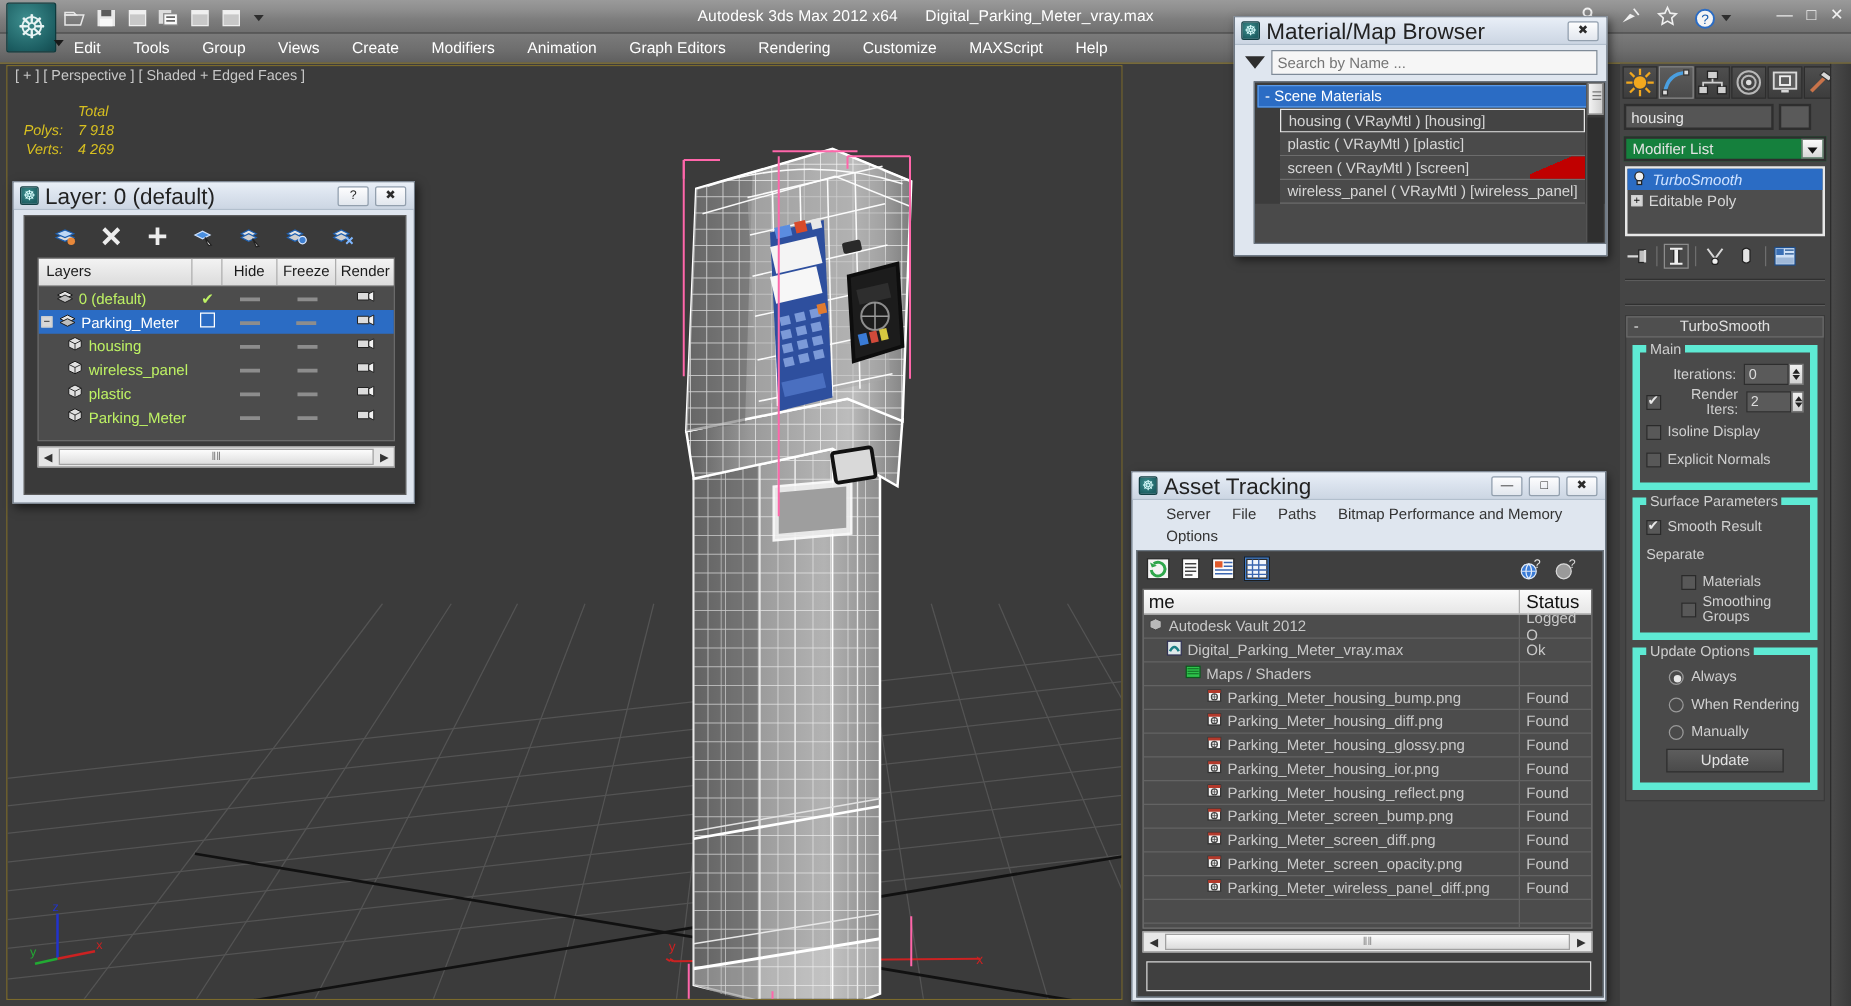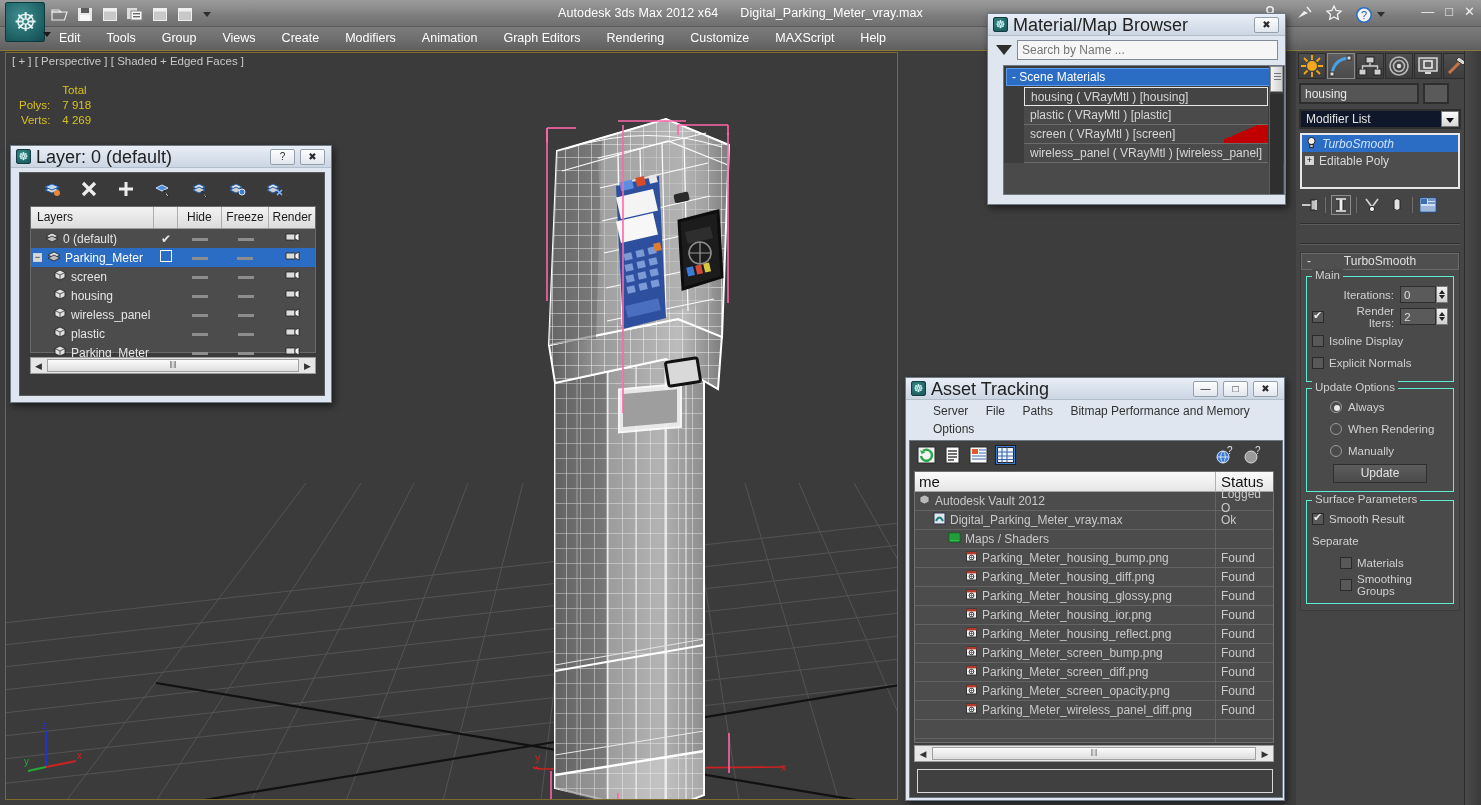--- a/index.html
+++ b/index.html
@@ -65,21 +65,21 @@
     position: absolute; left: 5px; top: 52px; width: 893px; height: 748px;
     background: #3b3b3b;
     border: 1px solid #7b6a2c;
     overflow: hidden;
   }
   .vp-label {
     position: absolute; left: 6px; top: 2px; color: #c8c8c8; font-size: 11.5px; z-index: 6;
     white-space: nowrap;
   }
   .vp-stats { position: absolute; left: 10px; top: 30px; z-index: 6; color: #d8c020; font-size: 11.5px; }
-  .vp-stats table { border-collapse: collapse; }
+  .vp-stats table { border-collapse: collapse; font-style: italic; }
   .vp-stats td { padding: 0 3px; line-height: 15px; color: #d8c020; }
   .vp-stats td.lbl { text-align: right; }
   .vp-stats td.val { text-align: left; padding-left: 9px; }
   .vp-stats .hdr { padding-left: 9px; }
 
   .axis-tripod { position: absolute; left: 18px; bottom: 16px; width: 70px; height: 64px; z-index: 6; }
 
   
   .dlg {
     position: absolute;
@@ -129,21 +129,21 @@
   .lay-head {
     display: flex; height: 22px; background: linear-gradient(to bottom,#f3f3f3,#dcdcdc);
     border-bottom: 1px solid #9c9c9c; color: #1a1a1a; font-size: 12px;
   }
   .lay-head div { line-height: 21px; border-right: 1px solid #adadad; padding-left: 6px; }
   .lay-head .c-name { width: 124px; }
   .lay-head .c-chk  { width: 24px; }
   .lay-head .c-hide { width: 44px; text-align: center; padding-left:0; }
   .lay-head .c-frz  { width: 48px; text-align: center; padding-left:0; }
   .lay-head .c-rnd  { width: 46px; text-align: center; padding-left:0; border-right: none; }
-  .lay-row { display: flex; height: 19px; align-items: center; color: #e5e5e5; font-size: 12px; }
+  .lay-row { display: flex; height: 19px; align-items: center; color: #bef264; font-size: 12px; }
   .lay-row.sel { background: #2b6cc4; color: #ffffff; }
   .lay-row .c-name { width: 124px; display: flex; align-items: center; gap: 4px; padding-left: 4px; overflow: hidden; white-space: nowrap; }
   .lay-row .c-chk  { width: 24px; text-align: center; }
   .lay-row .c-hide { width: 44px; text-align: center; }
   .lay-row .c-frz  { width: 48px; text-align: center; }
   .lay-row .c-rnd  { width: 46px; text-align: center; }
   .dash { display: inline-block; width: 16px; height: 3px; background: #8d8d8d; vertical-align: middle; }
   .expand-box {
     width: 9px; height: 9px; border: 1px solid #cfcfcf; background: #d8d8d8; color: #111;
     font-size: 9px; line-height: 7px; text-align: center; display:inline-block; margin-right:1px;
@@ -269,21 +269,21 @@
   .cmd-tab.active { background: linear-gradient(to bottom,#5d5d5d,#4b4b4b); border-color: #8a8a8a; }
   .name-row { position: absolute; left: 3px; top: 32px; width: 162px; height: 21px; display: flex; gap: 4px; }
   .name-input {
     width: 120px; height: 21px; background: #555; border: 2px solid #2e2e2e;
     color: #e6e6e6; font-size: 12px; line-height: 17px; padding-left: 4px;
     font-family: "Liberation Sans", sans-serif;
   }
   .color-swatch { width: 26px; height: 21px; background: #5a5a5a; border: 2px solid #2e2e2e; }
   .modlist-row { position: absolute; left: 3px; top: 58px; width: 162px; height: 20px; }
   .modlist {
-    width: 162px; height: 20px; background: #0f172a; border: 2px solid #2e2e2e;
+    width: 162px; height: 20px; background: #15803d; border: 2px solid #2e2e2e;
     color: #e4e4e4; font-size: 12px; line-height: 16px; padding-left: 5px; position: relative;
   }
   .modlist .dd {
     position: absolute; right: 0; top: 0; width: 18px; height: 16px;
     background: linear-gradient(to bottom,#fafafa,#d8d8d8); border: 1px solid #777;
   }
   .modlist .dd i {
     position: absolute; left: 4px; top: 6px; width: 0; height: 0;
     border-left: 4px solid transparent; border-right: 4px solid transparent; border-top: 5px solid #111;
   }
@@ -305,21 +305,21 @@
     position: absolute; left: 4px; top: 201px; width: 160px;
     background: #4a4a4a; border: 1px solid #3a3a3a;
   }
   .rollout-hdr {
     height: 17px; background: #4f4f4f; border: 1px solid #6a6a6a;
     color: #e0e0e0; font-size: 12px; text-align: center; line-height: 15px; position: relative;
     cursor: pointer;
   }
   .rollout-hdr .minus { position: absolute; left: 5px; top: 0; }
   .group {
-    margin: 6px 5px; border: 1px solid #5eead4; padding: 8px 5px 6px 5px; position: relative;
+    margin: 6px 5px; border: 6px solid #5eead4; padding: 8px 5px 6px 5px; position: relative;
   }
   .group > .glabel {
     position: absolute; left: 5px; top: -8px; background: #4a4a4a; padding: 0 3px;
     color: #cfcfcf; font-size: 11.5px;
   }
   .prow { display: flex; align-items: center; height: 19px; margin-bottom: 3px; color: #d0d0d0; font-size: 11.5px; }
   .prow .plabel { text-align: right; }
   .spin {
     width: 36px; height: 17px; background: #5a5a5a; border: 1px solid #2e2e2e;
     color: #dcdcdc; font-size: 11.5px; line-height: 15px; padding-left: 3px;
@@ -780,36 +780,20 @@
                   <path d="M2 3h9v6H2z" fill="#dcdcdc" stroke="#222" stroke-width=".8"></path>
                   <path d="M11 4l4-2v8l-4-2z" fill="#f2f2f2" stroke="#222" stroke-width=".8"></path>
                 </svg></div>
             </div>
             <div class="lay-row">
               <div class="c-name" style="padding-left:22px">
                 <span><svg width="14" height="14" viewBox="0 0 14 14">
                     <path d="M7 2l5 2.5v5L7 12 2 9.5v-5z" fill="#e0e0e0" stroke="#1d1d1d" stroke-width=".8"></path>
                     <path d="M2 4.5L7 7l5-2.5M7 7v5" stroke="#1d1d1d" stroke-width=".7" fill="none"></path>
                   </svg></span>
-                <span>screen</span>
-              </div>
-              <div class="c-chk"></div>
-              <div class="c-hide"><span class="dash"></span></div>
-              <div class="c-frz"><span class="dash"></span></div>
-              <div class="c-rnd"><svg width="17" height="12" viewBox="0 0 17 12">
-                  <path d="M2 3h9v6H2z" fill="#dcdcdc" stroke="#222" stroke-width=".8"></path>
-                  <path d="M11 4l4-2v8l-4-2z" fill="#f2f2f2" stroke="#222" stroke-width=".8"></path>
-                </svg></div>
-            </div>
-            <div class="lay-row">
-              <div class="c-name" style="padding-left:22px">
-                <span><svg width="14" height="14" viewBox="0 0 14 14">
-                    <path d="M7 2l5 2.5v5L7 12 2 9.5v-5z" fill="#e0e0e0" stroke="#1d1d1d" stroke-width=".8"></path>
-                    <path d="M2 4.5L7 7l5-2.5M7 7v5" stroke="#1d1d1d" stroke-width=".7" fill="none"></path>
-                  </svg></span>
                 <span>housing</span>
               </div>
               <div class="c-chk"></div>
               <div class="c-hide"><span class="dash"></span></div>
               <div class="c-frz"><span class="dash"></span></div>
               <div class="c-rnd"><svg width="17" height="12" viewBox="0 0 17 12">
                   <path d="M2 3h9v6H2z" fill="#dcdcdc" stroke="#222" stroke-width=".8"></path>
                   <path d="M11 4l4-2v8l-4-2z" fill="#f2f2f2" stroke="#222" stroke-width=".8"></path>
                 </svg></div>
             </div>
@@ -1278,52 +1262,52 @@
         <div class="prow" style="margin-top:5px;">
           <span class="cbx"></span>
           <span>Isoline Display</span>
         </div>
         <div class="prow">
           <span class="cbx"></span>
           <span>Explicit Normals</span>
         </div>
       </div>
 
+      <div class="group">
+        <div class="glabel">Surface Parameters</div>
+        <div class="prow">
+          <span class="cbx on"></span>
+          <span>Smooth Result</span>
+        </div>
+        <div class="prow">
+          <span>Separate</span>
+        </div>
+        <div class="prow" style="padding-left:28px;">
+          <span class="cbx"></span>
+          <span>Materials</span>
+        </div>
+        <div class="prow" style="padding-left:28px;">
+          <span class="cbx"></span>
+          <span>Smoothing Groups</span>
+        </div>
+      </div>
+
       <div class="group" style="margin-bottom:8px;">
         <div class="glabel">Update Options</div>
         <div class="prow" style="padding-left:18px;">
           <span class="rdo on"></span>
           <span>Always</span>
         </div>
         <div class="prow" style="padding-left:18px;">
           <span class="rdo"></span>
           <span>When Rendering</span>
         </div>
         <div class="prow" style="padding-left:18px;">
           <span class="rdo"></span>
           <span>Manually</span>
         </div>
         <div class="updbtn">Update</div>
       </div>
-
-      <div class="group">
-        <div class="glabel">Surface Parameters</div>
-        <div class="prow">
-          <span class="cbx on"></span>
-          <span>Smooth Result</span>
-        </div>
-        <div class="prow">
-          <span>Separate</span>
-        </div>
-        <div class="prow" style="padding-left:28px;">
-          <span class="cbx"></span>
-          <span>Materials</span>
-        </div>
-        <div class="prow" style="padding-left:28px;">
-          <span class="cbx"></span>
-          <span>Smoothing Groups</span>
-        </div>
-      </div>
     </div>
   </div>
 
   <div class="cmd-right-strip"></div>
 </div>
 
 </body></html>

